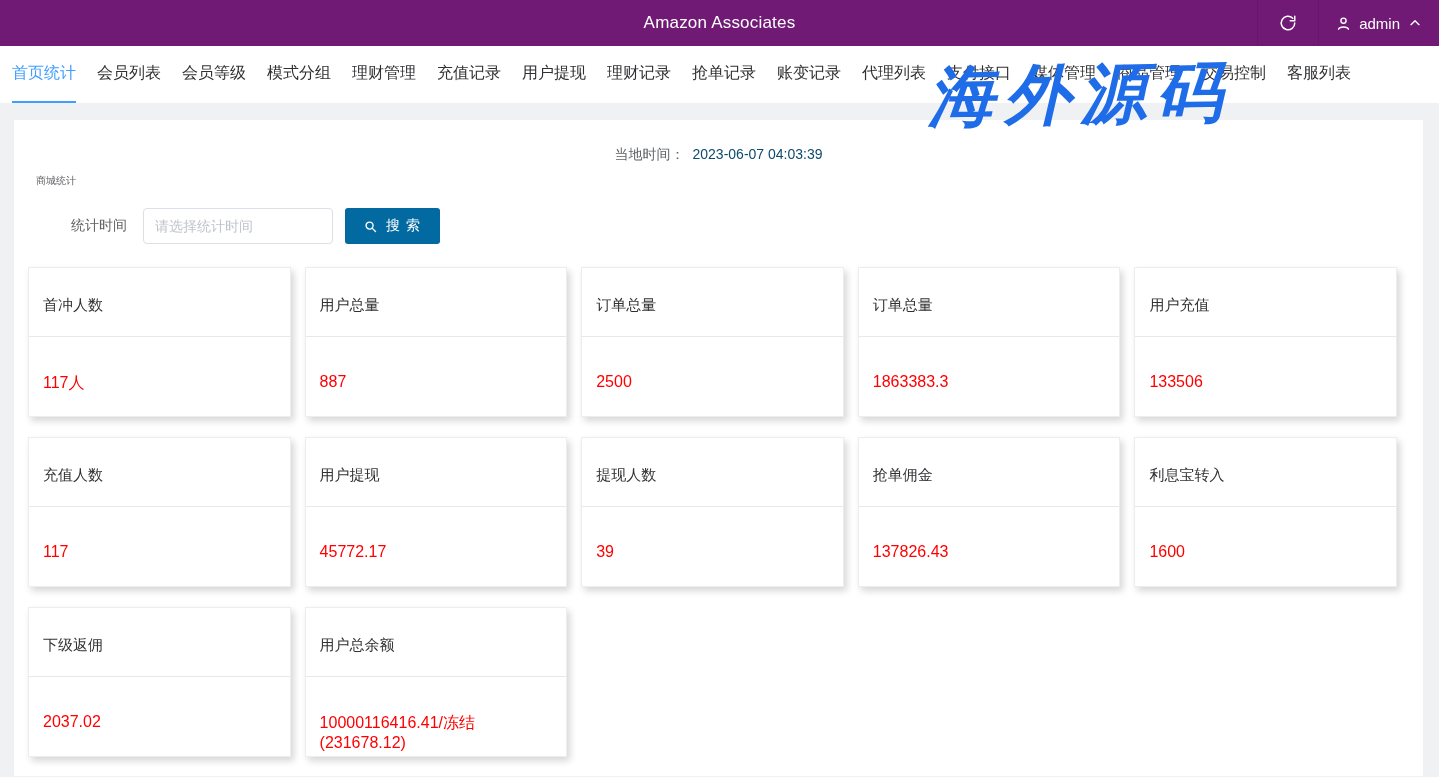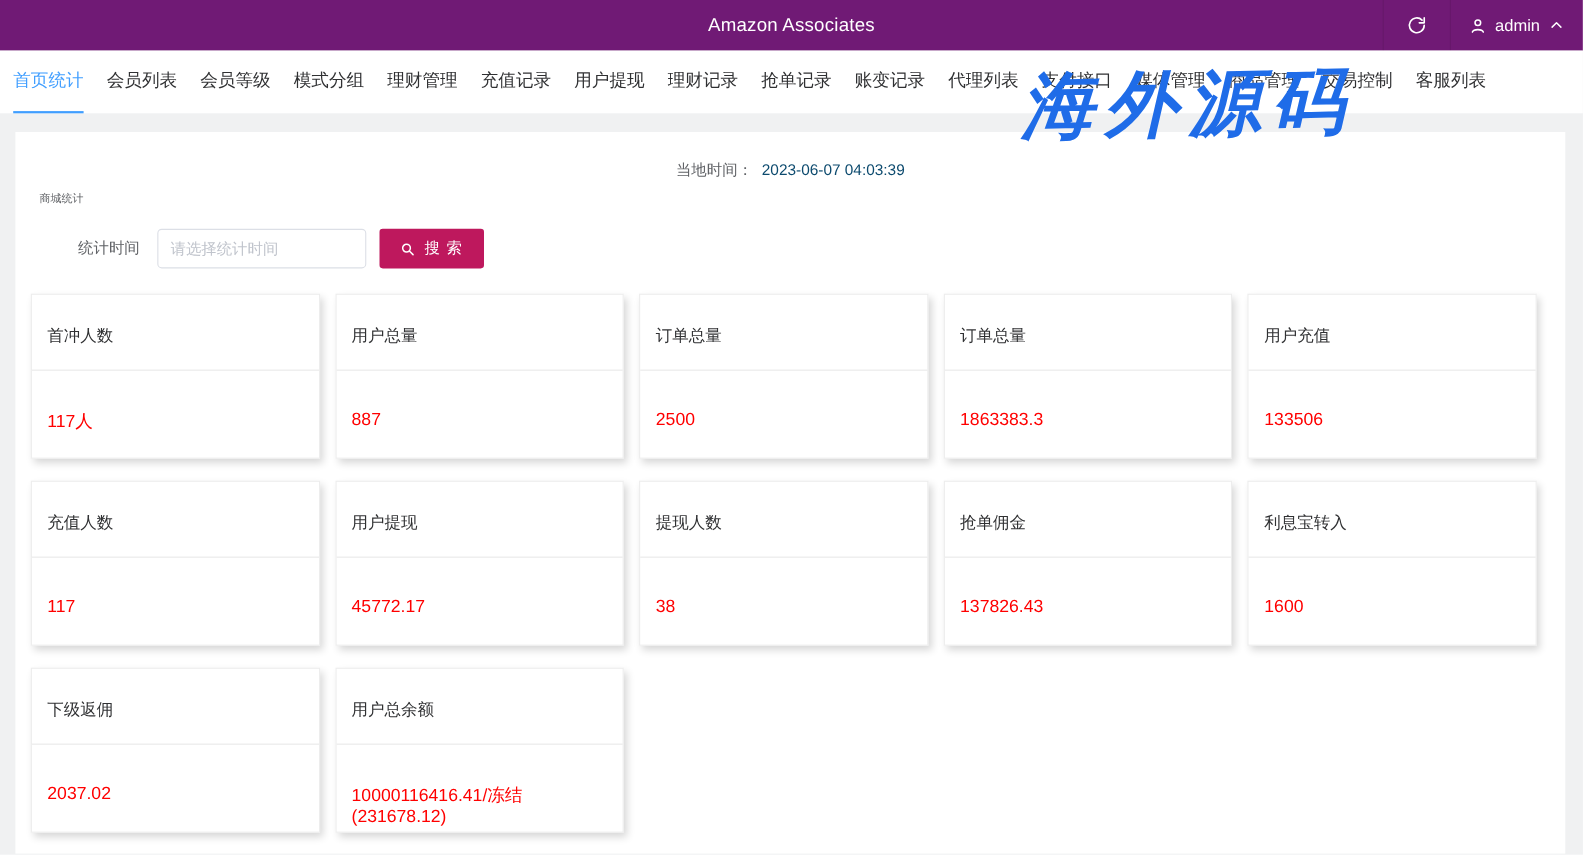--- a/index.html
+++ b/index.html
@@ -55,21 +55,21 @@
   .filter-row{margin:20px 0 0 57px;display:flex;align-items:center;}
   .filter-label{font-size:14px;color:#606266;margin-right:16px;}
   .date-input{
     width:166px;height:34px;padding:0 11px;border:1px solid #dcdfe6;border-radius:4px;
     font-size:14px;color:#606266;outline:none;background:#fff;
     font-family:"Liberation Sans","DejaVu Sans",sans-serif;
   }
   .date-input::placeholder{color:#c0c4cc;}
   .search-btn{
     margin-left:12px;height:36px;padding:0 14px 0 18px;border:none;border-radius:3px;
-    background:#be185d;color:#fff;font-size:14px;display:inline-flex;align-items:center;
+    background:#0369a1;color:#fff;font-size:14px;display:inline-flex;align-items:center;
     cursor:pointer;font-family:"Liberation Sans","DejaVu Sans",sans-serif;
   }
   .search-btn .btn-text{letter-spacing:6px;margin-left:8px;}
   
   .grid{
     margin:23px 26px 0 14px;display:grid;
     grid-template-columns:repeat(5,1fr);column-gap:14px;row-gap:20px;
   }
   .card{
     background:#fff;height:150px;box-sizing:border-box;
@@ -192,21 +192,21 @@
 
   <div class="card">
     <div class="card-title">用户提现</div>
     <div class="card-divider"></div>
     <div class="card-value">45772.17</div>
   </div>
 
   <div class="card">
     <div class="card-title">提现人数</div>
     <div class="card-divider"></div>
-    <div class="card-value">38</div>
+    <div class="card-value">39</div>
   </div>
 
   <div class="card">
     <div class="card-title">抢单佣金</div>
     <div class="card-divider"></div>
     <div class="card-value">137826.43</div>
   </div>
 
   <div class="card">
     <div class="card-title">利息宝转入</div>

